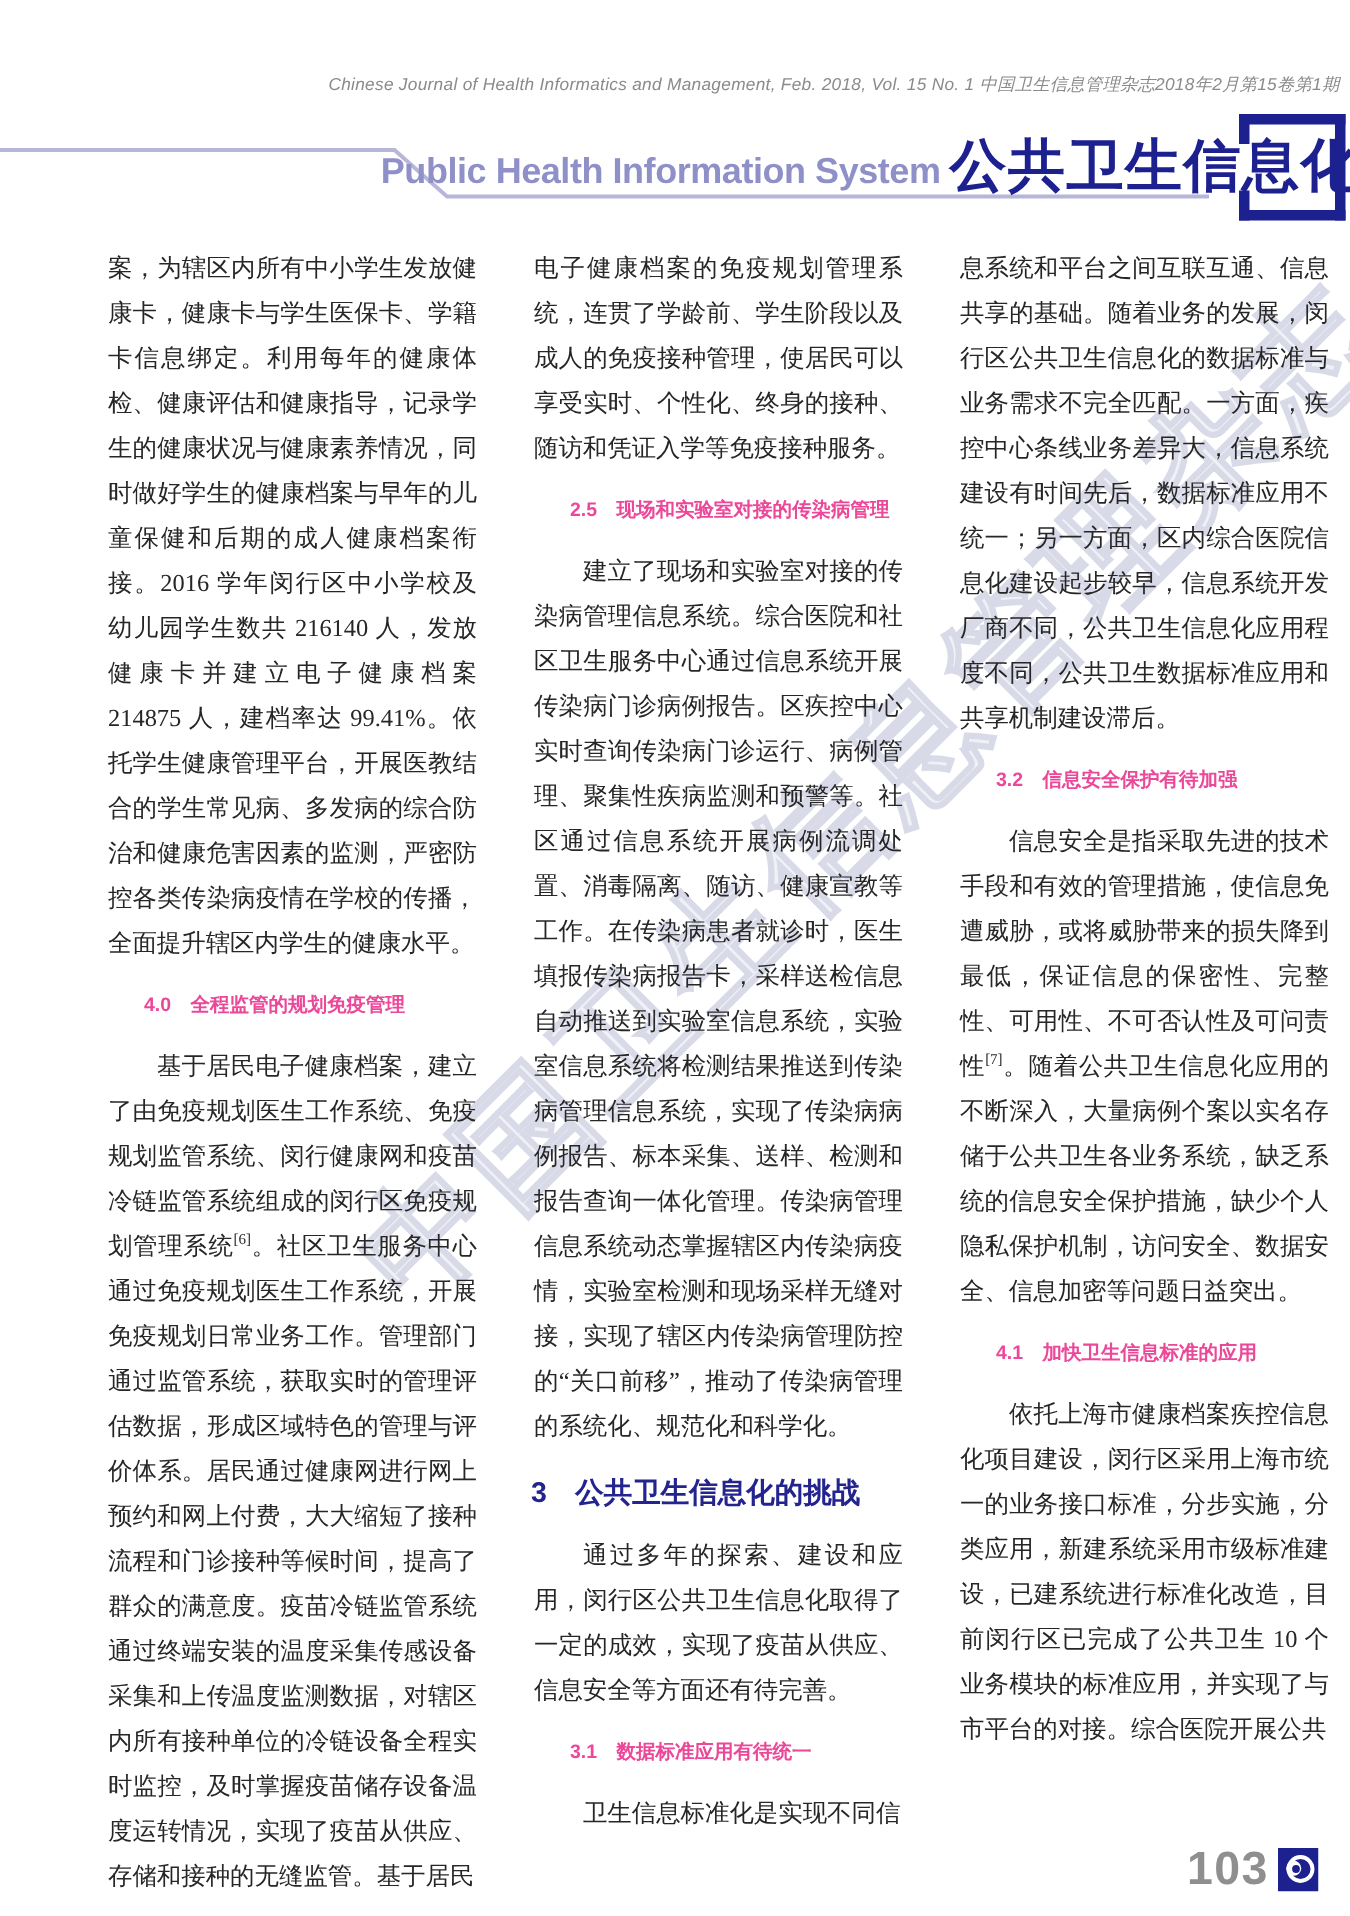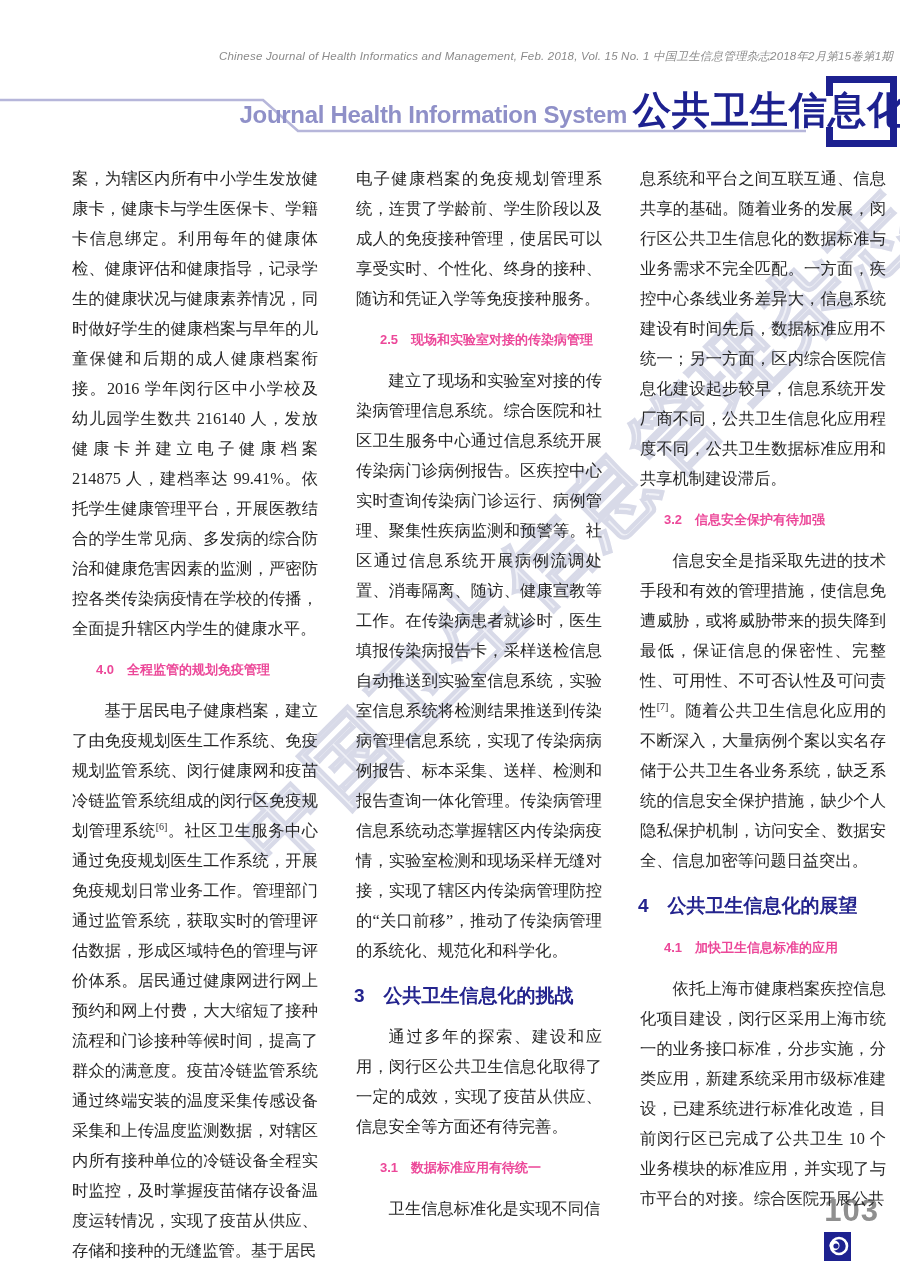--- a/index.html
+++ b/index.html
@@ -117,23 +117,22 @@
     line-height:32px;
     font-weight:bold;
     color:var(--section_heading);
     text-indent:0;
   }
   
   .page-footer{
     position:absolute;
     right:21px;bottom:16px;
     display:flex;
-    align-items:flex-start;
+    align-items:flex-end;
     gap:6px;
-    flex-direction:column;
   }
   .page-number{
     font-family:"Liberation Sans","DejaVu Sans",sans-serif;
     font-size:31px;
     font-weight:bold;
     color:var(--page_number);
     letter-spacing:1px;
     line-height:1;
   }
 </style>
@@ -154,21 +153,21 @@
   </svg>
 
   <div class="bracket">
     <div class="bar b-top"></div>
     <div class="bar b-right"></div>
     <div class="bar b-bottom"></div>
     <div class="bar b-left-top"></div>
     <div class="bar b-left-bottom"></div>
   </div>
 
-  <div class="banner-en">Journal Health Information System</div>
+  <div class="banner-en">Public Health Information System</div>
   <div class="banner-zh">公共卫生信息化</div>
 
   <div class="columns">
     <div class="col">
         <p class="paragraph">案，为辖区内所有中小学生发放健康卡，健康卡与学生医保卡、学籍卡信息绑定。利用每年的健康体检、健康评估和健康指导，记录学生的健康状况与健康素养情况，同时做好学生的健康档案与早年的儿童保健和后期的成人健康档案衔接。2016 学年闵行区中小学校及幼儿园学生数共 216140 人，发放健康卡并建立电子健康档案 214875 人，建档率达 99.41%。依托学生健康管理平台，开展医教结合的学生常见病、多发病的综合防治和健康危害因素的监测，严密防控各类传染病疫情在学校的传播，全面提升辖区内学生的健康水平。</p>
         <h2 class="subheading">4.0　全程监管的规划免疫管理</h2>
         <p class="paragraph indent">基于居民电子健康档案，建立了由免疫规划医生工作系统、免疫规划监管系统、闵行健康网和疫苗冷链监管系统组成的闵行区免疫规划管理系统<sup>[6]</sup>。社区卫生服务中心通过免疫规划医生工作系统，开展免疫规划日常业务工作。管理部门通过监管系统，获取实时的管理评估数据，形成区域特色的管理与评价体系。居民通过健康网进行网上预约和网上付费，大大缩短了接种流程和门诊接种等候时间，提高了群众的满意度。疫苗冷链监管系统通过终端安装的温度采集传感设备采集和上传温度监测数据，对辖区内所有接种单位的冷链设备全程实时监控，及时掌握疫苗储存设备温度运转情况，实现了疫苗从供应、存储和接种的无缝监管。基于居民</p>
       </div>
     <div class="col">
         <p class="paragraph">电子健康档案的免疫规划管理系统，连贯了学龄前、学生阶段以及成人的免疫接种管理，使居民可以享受实时、个性化、终身的接种、随访和凭证入学等免疫接种服务。</p>
@@ -176,21 +175,20 @@
         <p class="paragraph indent">建立了现场和实验室对接的传染病管理信息系统。综合医院和社区卫生服务中心通过信息系统开展传染病门诊病例报告。区疾控中心实时查询传染病门诊运行、病例管理、聚集性疾病监测和预警等。社区通过信息系统开展病例流调处置、消毒隔离、随访、健康宣教等工作。在传染病患者就诊时，医生填报传染病报告卡，采样送检信息自动推送到实验室信息系统，实验室信息系统将检测结果推送到传染病管理信息系统，实现了传染病病例报告、标本采集、送样、检测和报告查询一体化管理。传染病管理信息系统动态掌握辖区内传染病疫情，实验室检测和现场采样无缝对接，实现了辖区内传染病管理防控的“关口前移”，推动了传染病管理的系统化、规范化和科学化。</p>
         <h2 class="section-heading">3　公共卫生信息化的挑战</h2>
         <p class="paragraph indent">通过多年的探索、建设和应用，闵行区公共卫生信息化取得了一定的成效，实现了疫苗从供应、信息安全等方面还有待完善。</p>
         <h2 class="subheading">3.1　数据标准应用有待统一</h2>
         <p class="paragraph indent">卫生信息标准化是实现不同信</p>
       </div>
     <div class="col">
         <p class="paragraph">息系统和平台之间互联互通、信息共享的基础。随着业务的发展，闵行区公共卫生信息化的数据标准与业务需求不完全匹配。一方面，疾控中心条线业务差异大，信息系统建设有时间先后，数据标准应用不统一；另一方面，区内综合医院信息化建设起步较早，信息系统开发厂商不同，公共卫生信息化应用程度不同，公共卫生数据标准应用和共享机制建设滞后。</p>
         <h2 class="subheading">3.2　信息安全保护有待加强</h2>
         <p class="paragraph indent">信息安全是指采取先进的技术手段和有效的管理措施，使信息免遭威胁，或将威胁带来的损失降到最低，保证信息的保密性、完整性、可用性、不可否认性及可问责性<sup>[7]</sup>。随着公共卫生信息化应用的不断深入，大量病例个案以实名存储于公共卫生各业务系统，缺乏系统的信息安全保护措施，缺少个人隐私保护机制，访问安全、数据安全、信息加密等问题日益突出。</p>
-        <h2 class="section-heading">4　公共卫生信息化的展望</h2>
         <h2 class="subheading">4.1　加快卫生信息标准的应用</h2>
         <p class="paragraph indent">依托上海市健康档案疾控信息化项目建设，闵行区采用上海市统一的业务接口标准，分步实施，分类应用，新建系统采用市级标准建设，已建系统进行标准化改造，目前闵行区已完成了公共卫生 10 个业务模块的标准应用，并实现了与市平台的对接。综合医院开展公共</p>
       </div>
   </div>
 
   <div class="page-footer">
     <div class="page-number">103</div>
     <svg width="27" height="29" viewBox="0 0 27 29">
       <rect x="0" y="0" width="27" height="29" fill="#1d2190"></rect>
       <circle cx="15" cy="14" r="8" fill="none" stroke="#ffffff" stroke-width="2.6"></circle>

